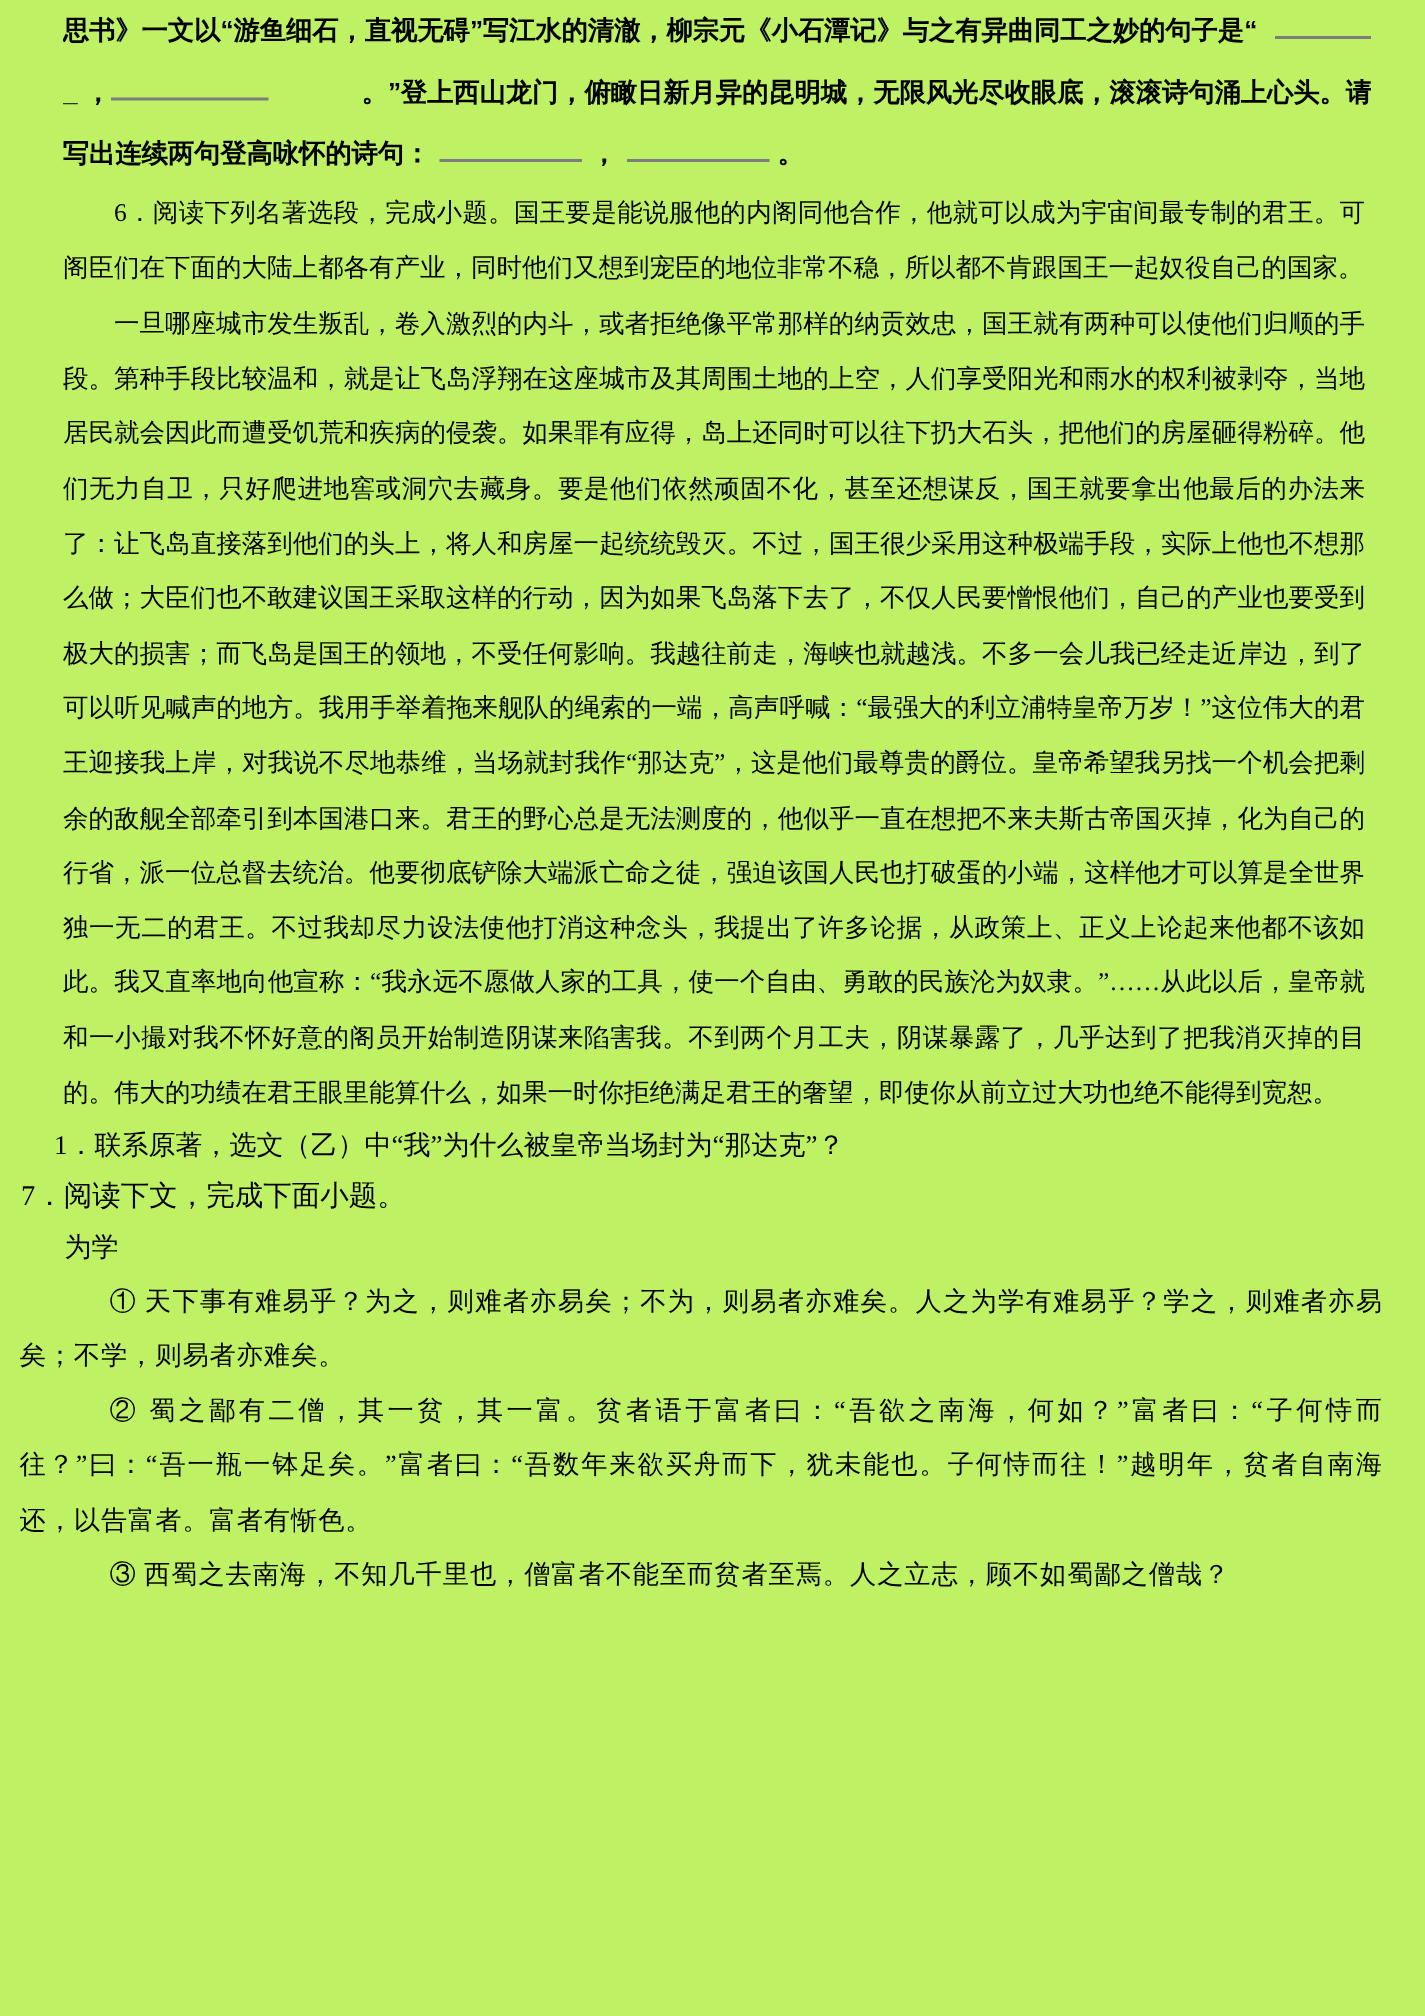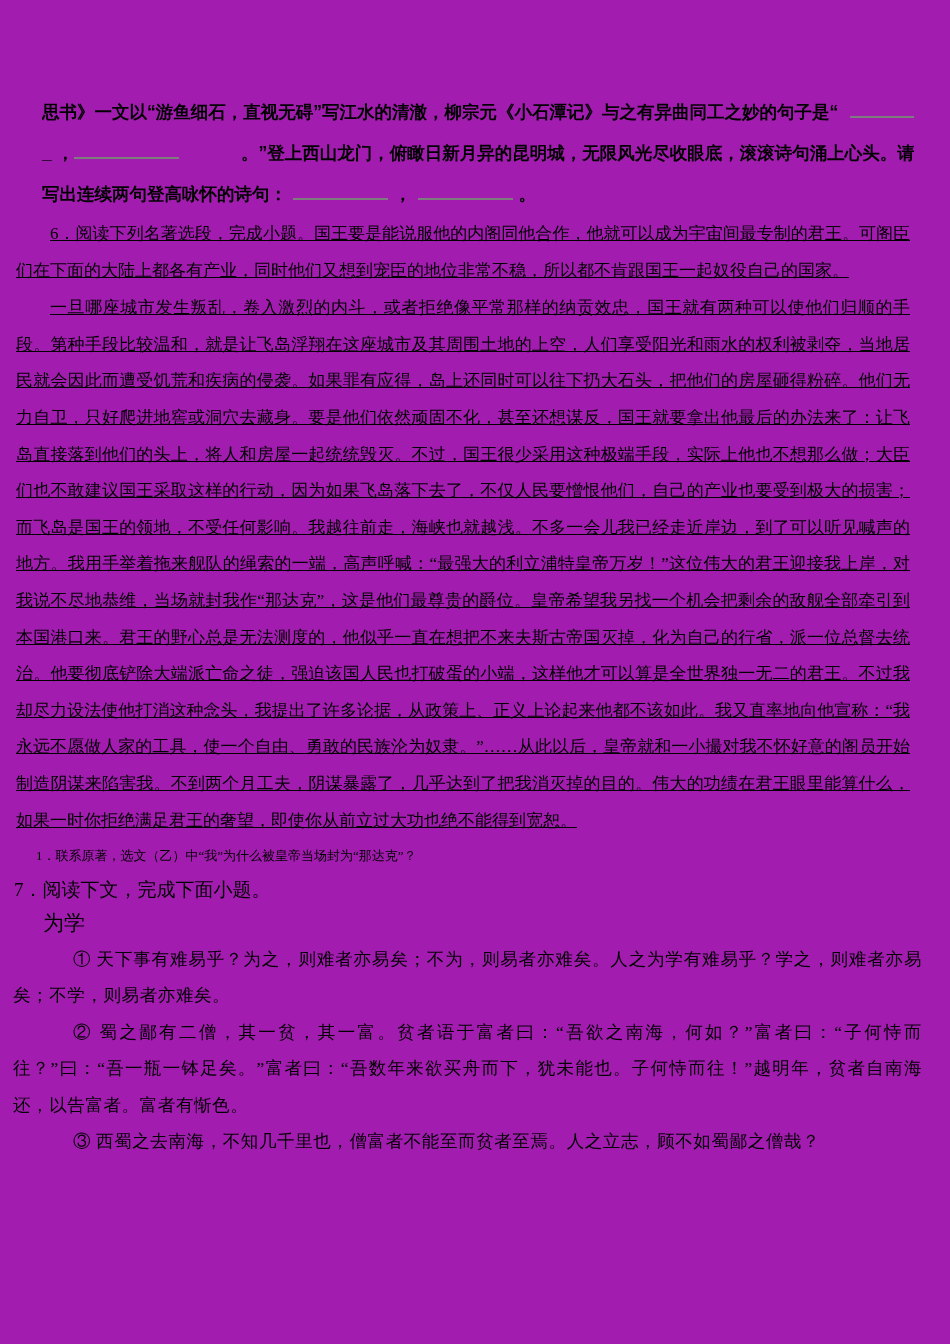--- a/index.html
+++ b/index.html
@@ -1,18 +1,18 @@
 <!DOCTYPE html>
 <html><head>
 <meta charset="utf-8">
 <style>
   html,body{margin:0;padding:0;background:#e8e8e8;}
   .page{
-    width:950px;height:1344px;background:#a21caf;color:#000;
-    box-sizing:border-box;padding-top:92px;overflow:hidden;
+    width:950px;height:1344px;background:#bef264;color:#000;
+    box-sizing:border-box;overflow:hidden;
     font-family:"Liberation Serif","DejaVu Serif",serif;
     position:relative;margin:0 auto;
   }
   
   .q5line{
     margin:0 36px 0 42px;
     font-family:"Liberation Sans","DejaVu Sans",sans-serif;
     font-weight:bold;font-size:17.5px;line-height:41px;
     white-space:nowrap;overflow:hidden;
   }
@@ -20,33 +20,33 @@
     display:inline-block;height:13px;
     border-bottom:2px solid #7d7d7d;
     vertical-align:baseline;
   }
   .w76{width:76px;margin-left:12px;}
   .w105{width:105px;}
   .w95{width:95px;margin:0 6px;}
   .spacer{display:inline-block;width:62px;}
   
   .para{
-    margin:1px 40px 0 16px;font-size:17px;line-height:36.6px;
-    text-align:justify;text-indent:2em;text-decoration:underline;
+    margin:1px 40px 0 42px;font-size:17px;line-height:36.6px;
+    text-align:justify;text-indent:2em;
   }
   
-  .subq{margin:0 40px 0 36px;font-size:13px;line-height:33.5px;}
+  .subq{margin:0 40px 0 36px;font-size:18px;line-height:33.5px;}
   .subq:first-of-type{margin-top:9px;}
   
   .sect{
     margin:6px 40px 0 18px;font-size:18px;line-height:33px;
     font-weight:bold;
   }
   .q7intro{margin:0 40px 0 14px;font-size:19px;line-height:33px;}
-  .worktitle{margin:0 40px 0 43px;font-size:21px;line-height:35px;}
+  .worktitle{margin:0 40px 0 43px;font-size:18px;line-height:35px;}
   
   .classical{
     margin:0 28px 0 13px;font-size:17.5px;line-height:36.5px;
     letter-spacing:0.6px;text-align:justify;text-indent:60px;
   }
   p{margin-top:0;margin-bottom:0;}
 </style>
 </head>
 <body>
 

